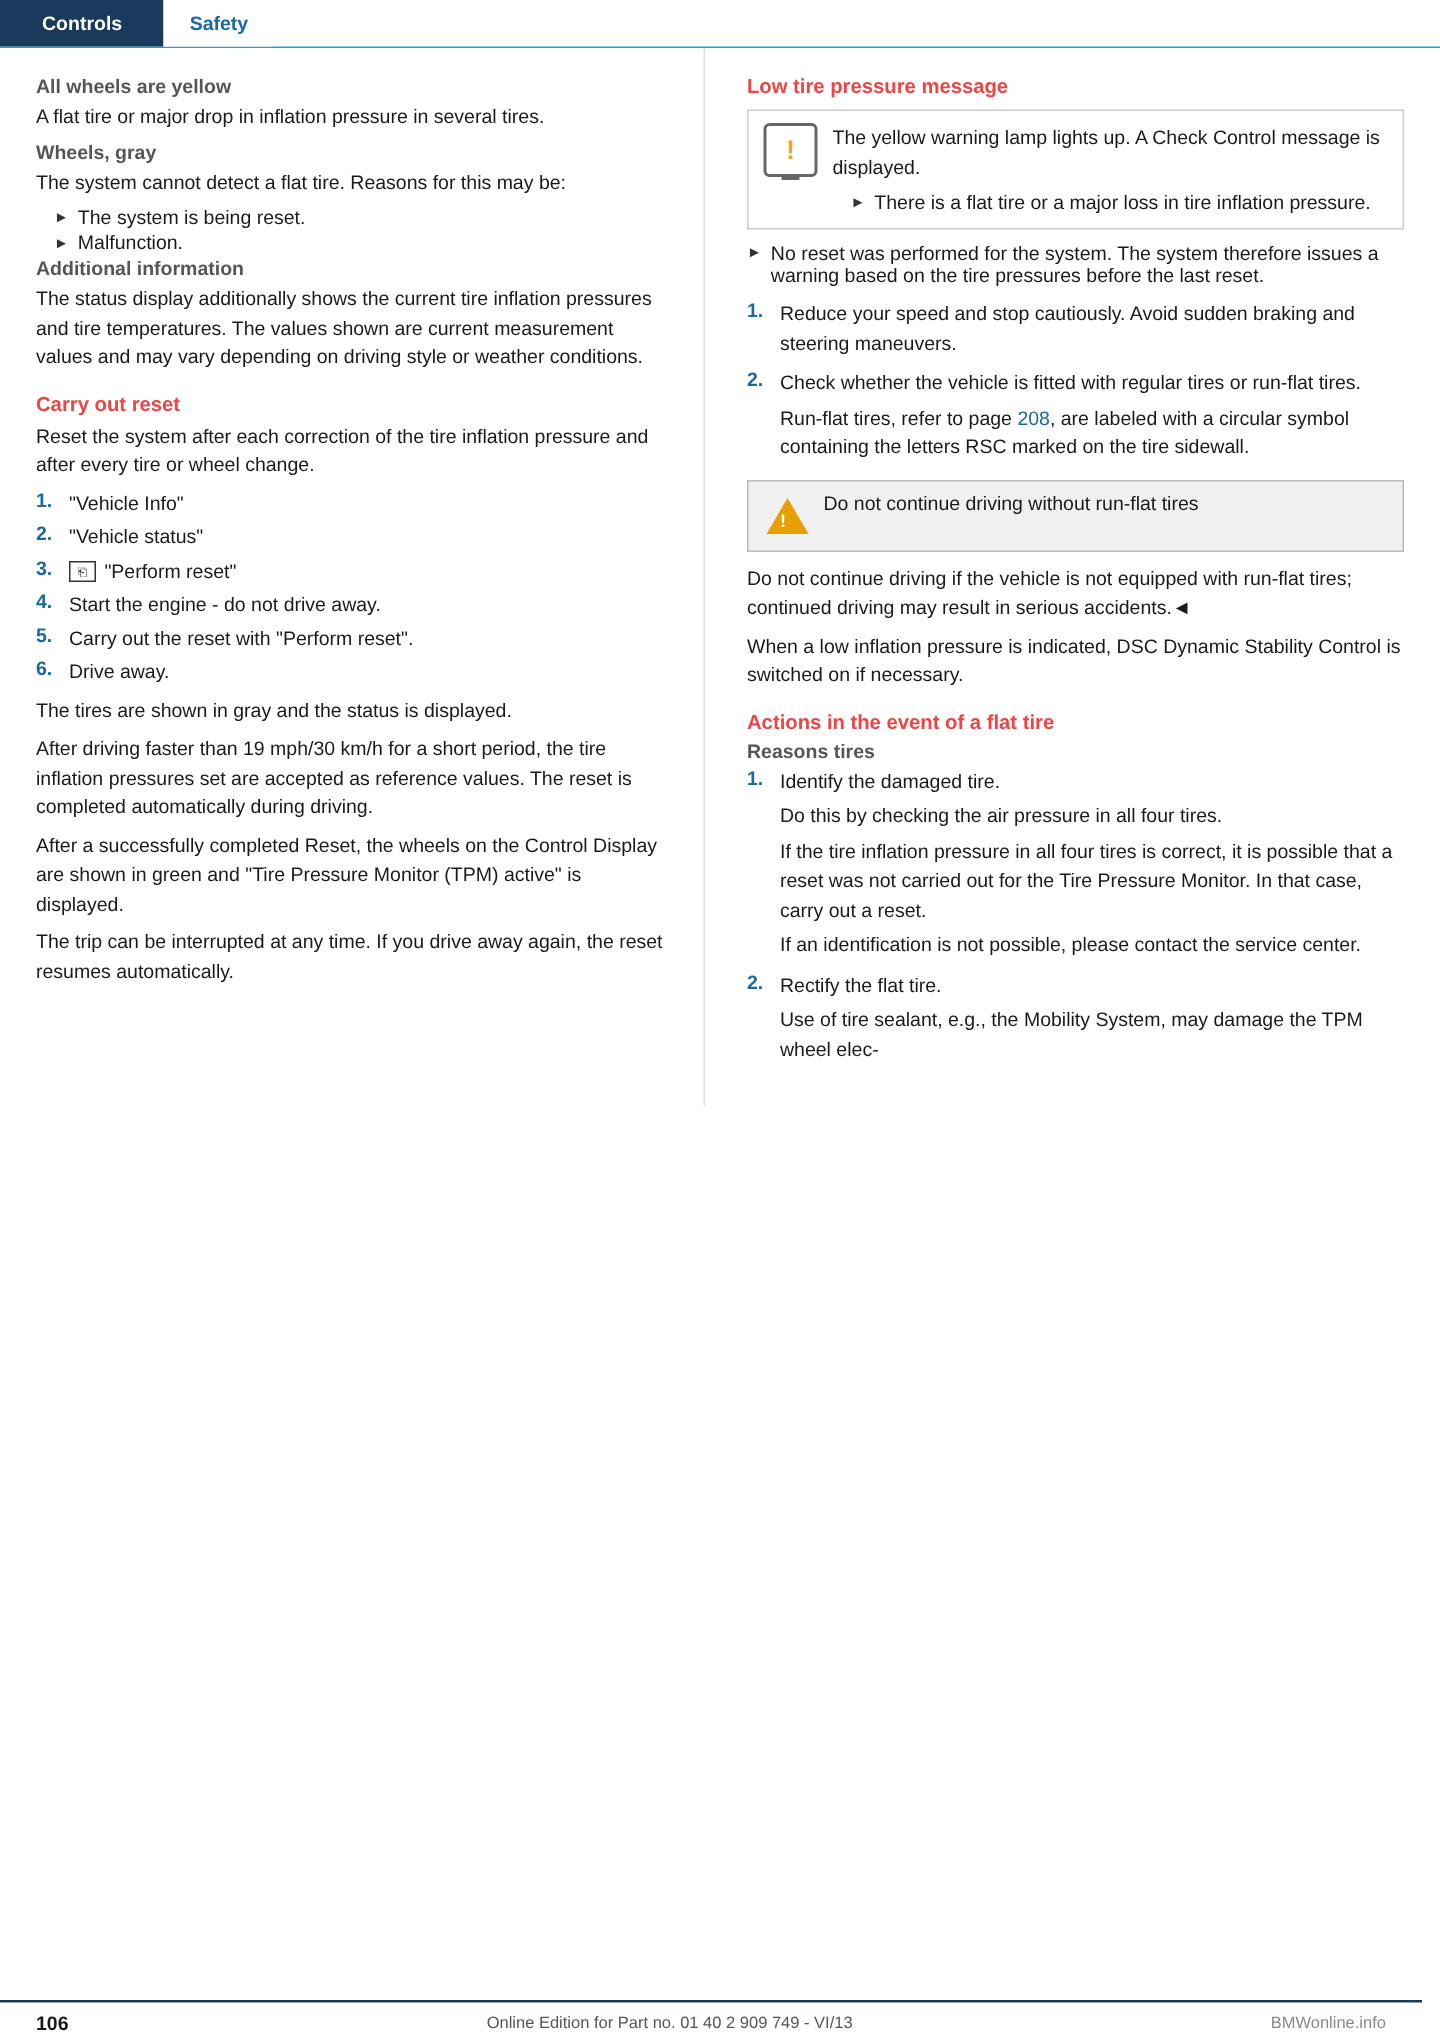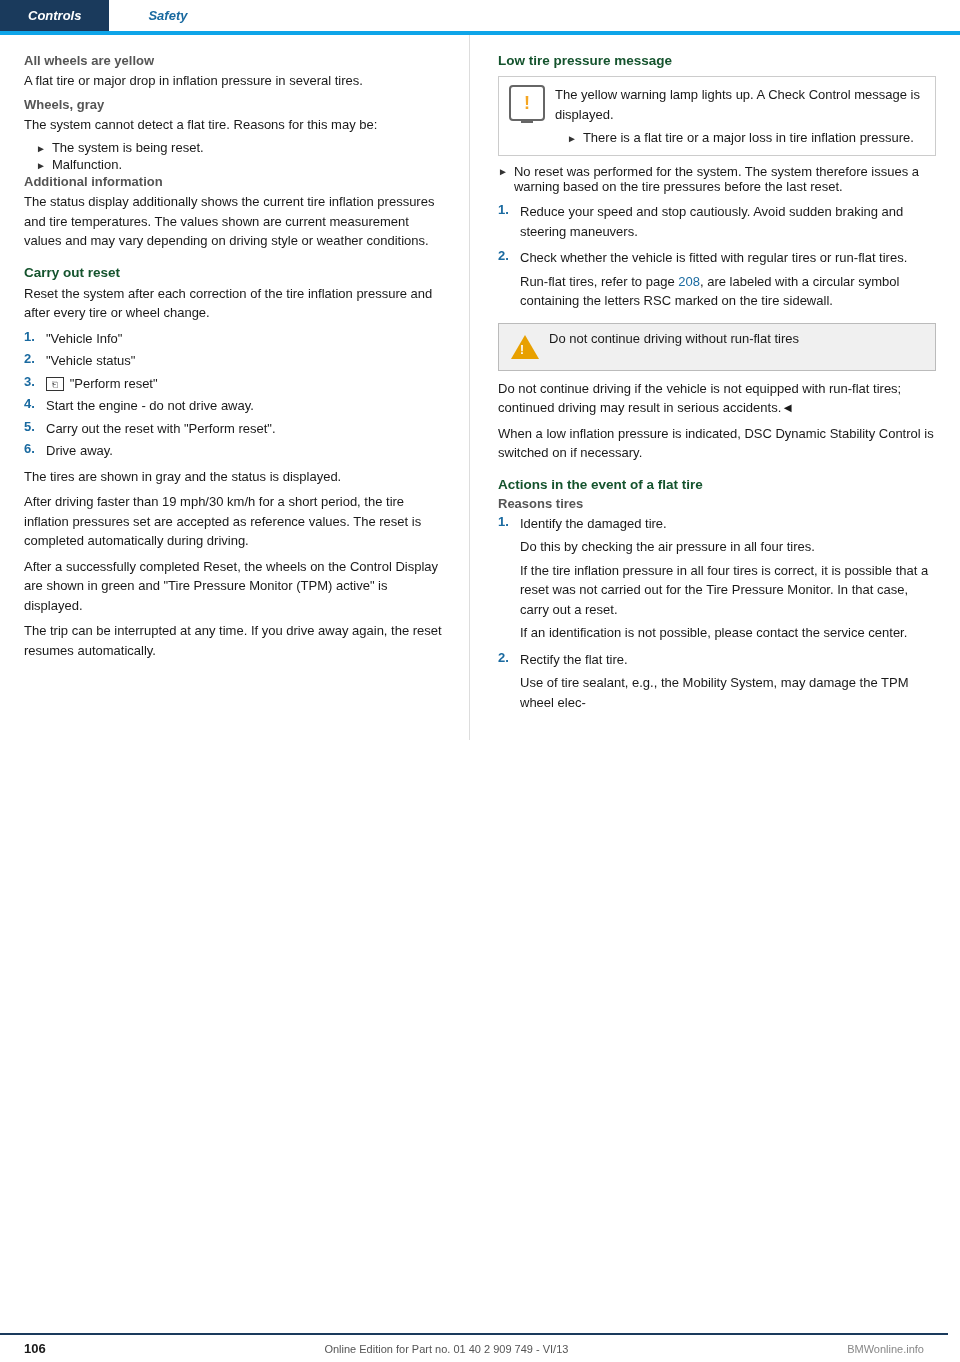--- a/index.html
+++ b/index.html
@@ -8,34 +8,33 @@
       font-size: 13px;
       color: #1a1a1a;
       background: #fff;
       width: 960px;
       min-height: 1362px;
     }
 
     
     .header-tabs {
       display: flex;
-      border-bottom: 4px solid #0ea5e9;
-      font-style: italic;
+      border-bottom: 1px solid #0ea5e9;
     }
     .tab-controls {
       background: #1a3a5c;
       color: #fff;
       padding: 8px 28px;
       font-size: 13px;
       font-weight: bold;
     }
     .tab-safety {
       background: #fff;
       color: #1a6aa0;
-      padding: 8px 39px;
+      padding: 8px 17px;
       font-size: 13px;
       font-weight: bold;
     }
 
     
     .main-content {
       display: flex;
       padding: 0;
     }
 
@@ -46,21 +45,21 @@
       border-right: 1px solid #ddd;
     }
 
     
     .right-col {
       width: 490px;
       padding: 18px 24px 18px 28px;
     }
 
     .section-heading {
-      color: #14532d;
+      color: #ef4444;
       font-size: 13.5px;
       font-weight: bold;
       margin-bottom: 4px;
       margin-top: 14px;
     }
     .section-heading:first-child {
       margin-top: 0;
     }
 
     .sub-heading {

